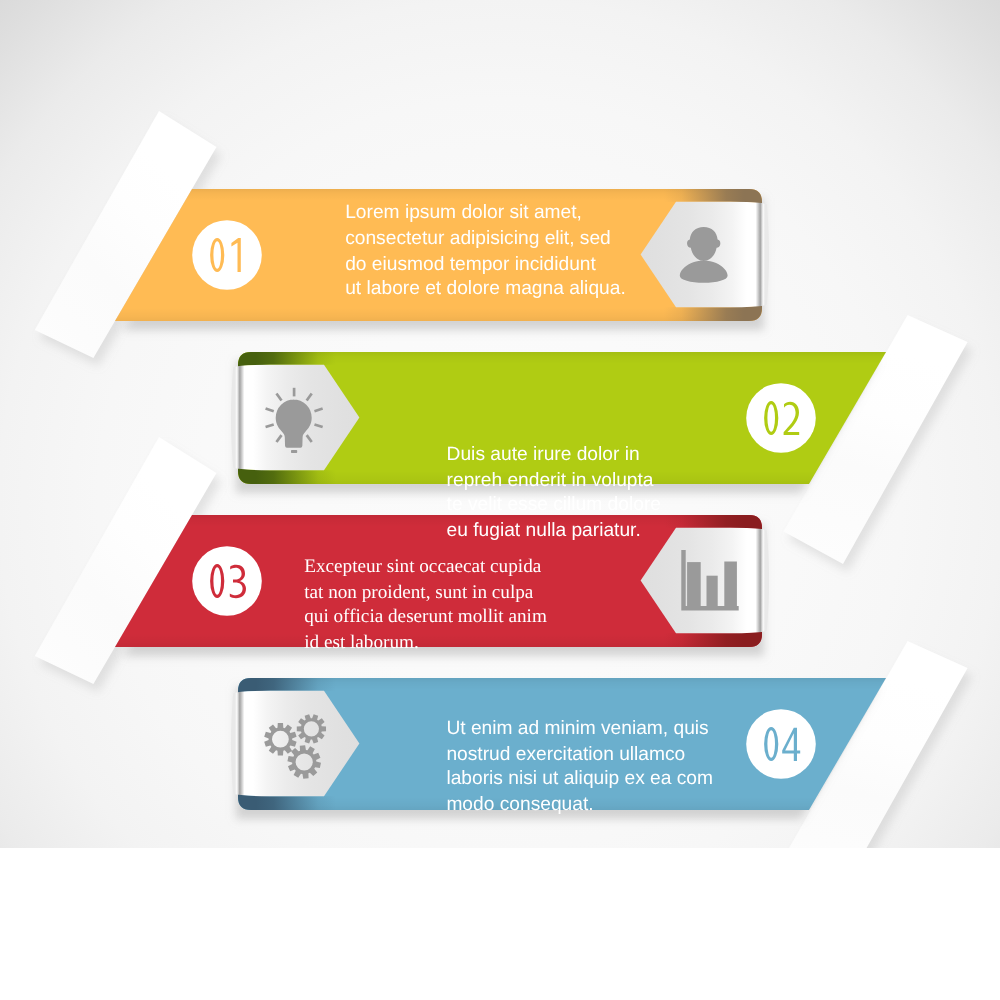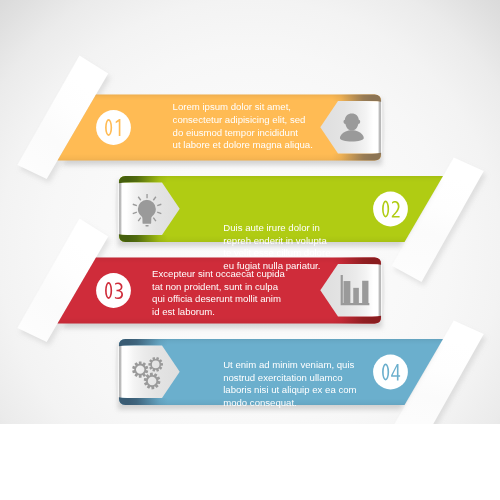--- a/index.html
+++ b/index.html
@@ -275,21 +275,21 @@
     </svg>
   <div id="overlay">
       <div class="txt" style="left: 172.6px; top: 101.4px;">Lorem ipsum dolor sit amet,
 consectetur adipisicing elit, sed
 do eiusmod tempor incididunt
 ut labore et dolore magna aliqua.</div>
       <div class="txt" style="left: 223.3px; top: 182.9px; margin-top: 39px;">Duis aute irure dolor in
 repreh enderit in volupta
 te velit esse cillum dolore
 eu fugiat nulla pariatur.</div>
-      <div class="txt" style="left: 152.1px; top: 268px;">Excepteur sint occaecat cupida
+      <div class="txt" style="left: 152.1px; top: 278px; font-family: Liberation Serif, serif;">Excepteur sint occaecat cupida
 tat non proident, sunt in culpa
 qui officia deserunt mollit anim
 id est laborum.</div>
       <div class="txt" style="left: 223.2px; top: 345.9px; margin-top: 13px;">Ut enim ad minim veniam, quis
 nostrud exercitation ullamco
 laboris nisi ut aliquip ex ea com
 modo consequat.</div>
     </div>
 </div>
 

